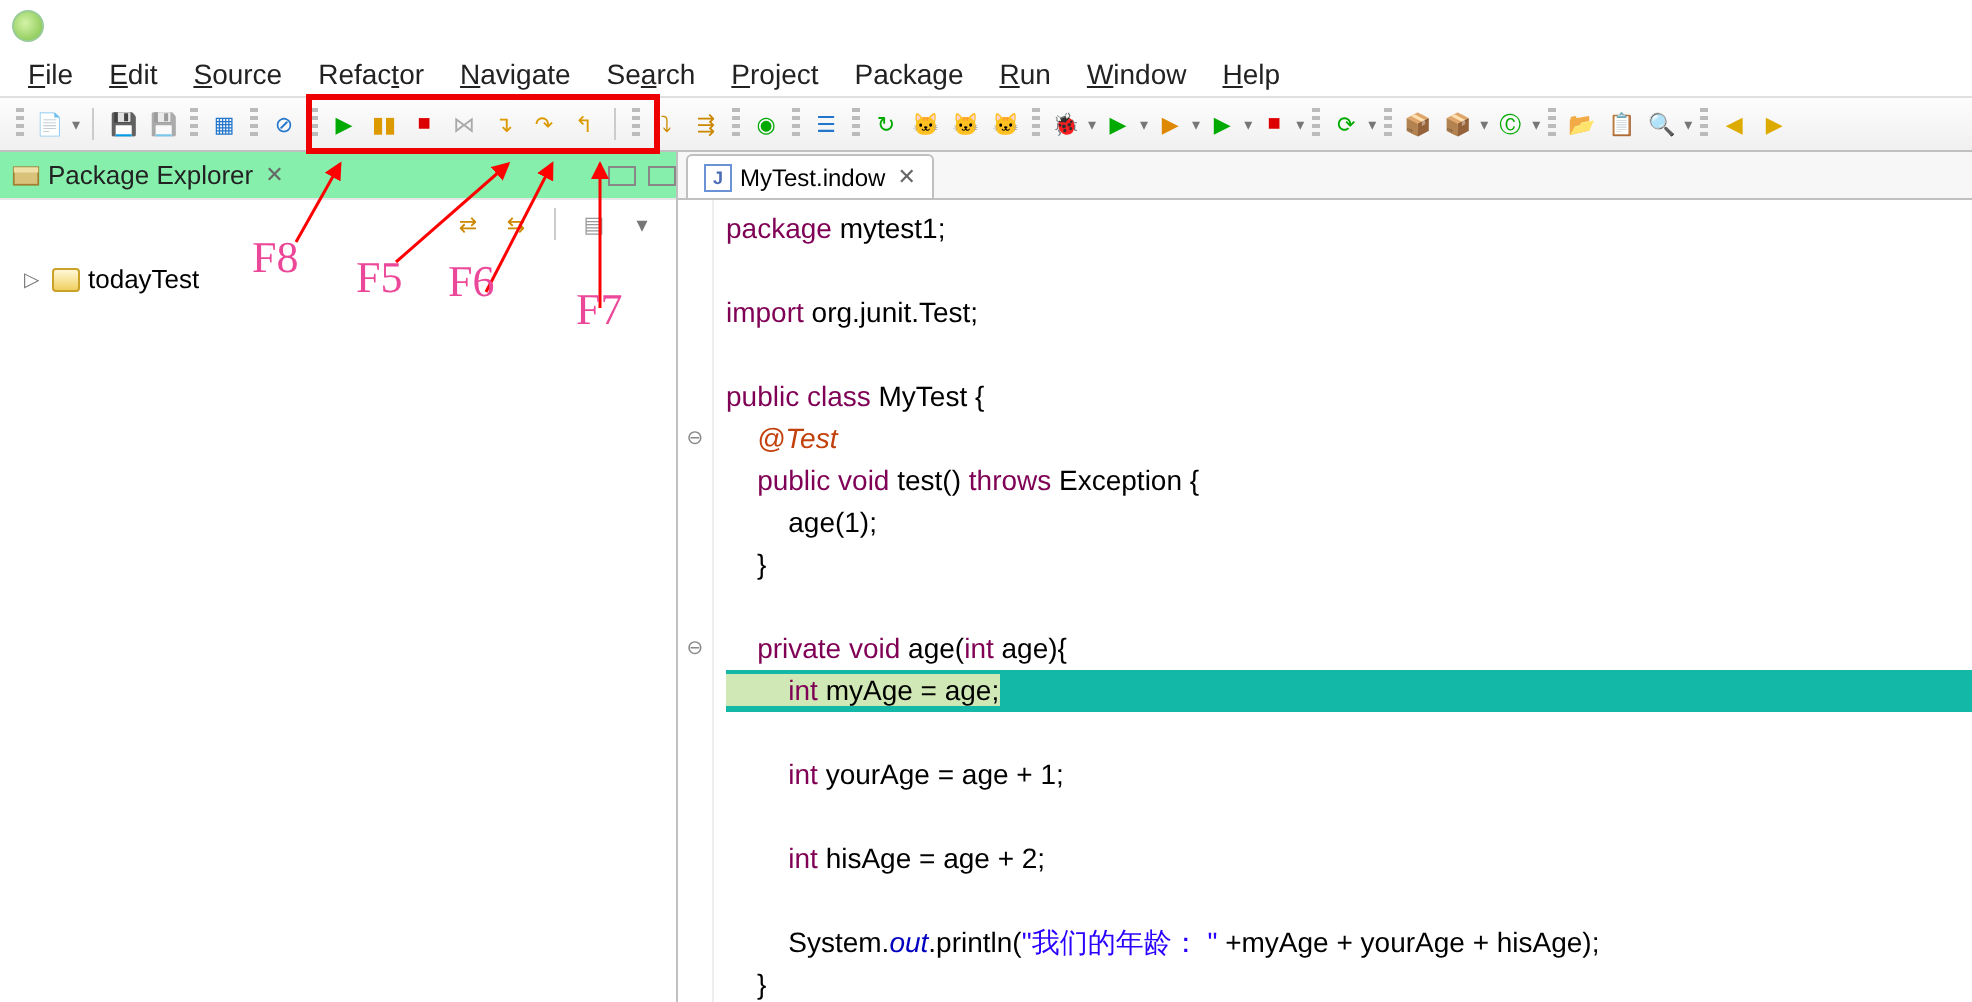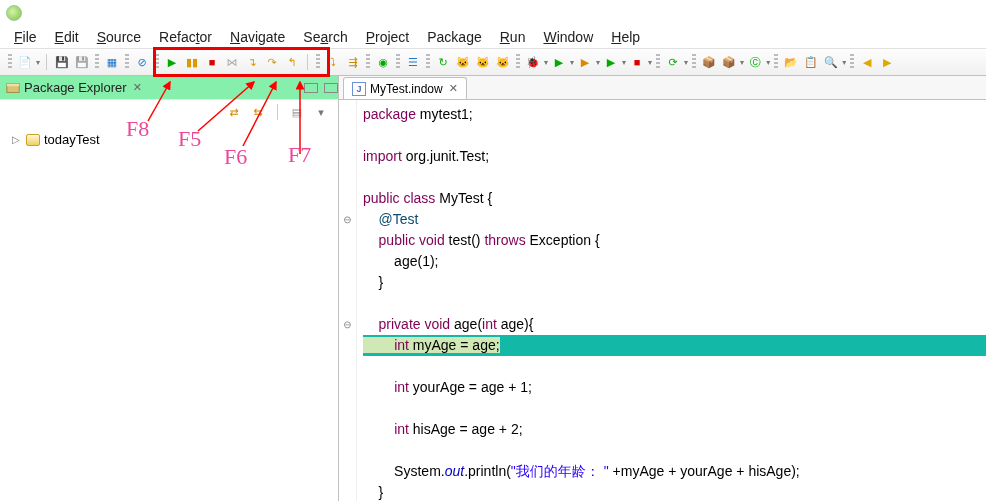--- a/index.html
+++ b/index.html
@@ -29,21 +29,21 @@
 .editor-panel { flex: 1; display: flex; flex-direction: column; min-width: 0; }
 .editor-tabs { height: 24px; display: flex; align-items: flex-end; padding-left: 4px; background: #f7f7f7; border-bottom: 1px solid #c0c0c0; }
 .editor-tab { height: 22px; display: flex; align-items: center; gap: 4px; padding: 0 8px; background: #fff; border: 1px solid #c0c0c0; border-bottom: none; border-radius: 3px 3px 0 0; font-size: 12px; }
 .j-icon { width: 14px; height: 14px; background: #fff; border: 1px solid #6a93d6; display: flex; align-items: center; justify-content: center; font-size: 9px; color: #4b6bb5; font-weight: bold; }
 .code-area { flex: 1; display: flex; font-family: Consolas, "Courier New", monospace; font-size: 14px; line-height: 21px; overflow: hidden; }
 .gutter { width: 18px; background: #fff; border-right: 1px solid #eee; padding-top: 4px; text-align: center; font-size: 10px; color: #888; }
 .gutter-row { height: 21px; }
 .code { flex: 1; padding: 4px 0 0 6px; white-space: pre; }
 .kw { color: #7f0055; font-weight: normal; }
 .str { color: #2a00ff; }
-.ann { color: #0c4a6e; }
+.ann { color: #c2410c; font-style: italic; }
 .fld { color: #0000c0; font-style: italic; }
 .hl-line { background: #14b8a6; display: inline-block; width: 100%; }
 .hl-exec { background: #cfe8b5; }
 .minimize-icon, .maximize-icon { width: 14px; height: 10px; border: 1px solid #888; margin-left: 2px; }
 .annotation-layer { position: absolute; left: 0; top: 76px; width: 339px; height: 120px; pointer-events: none; z-index: 6; }
 .anno-text { position: absolute; font-family: "Times New Roman", serif; font-size: 22px; color: #ec4899; }
 .anno-arrow { position: absolute; stroke: #f00; fill: #f00; }
 </style>
 </head>
 <body>
@@ -200,15 +200,15 @@
           <path d="M0,0 L6,3 L0,6 Z" fill="#f00"></path>
         </marker>
       </defs>
     <line class="anno-arrow" x1="148" y1="45" x2="170" y2="6" stroke-width="1.5" marker-end="url(#ah)"></line>
     <line class="anno-arrow" x1="198" y1="55" x2="254" y2="6" stroke-width="1.5" marker-end="url(#ah)"></line>
     <line class="anno-arrow" x1="243" y1="70" x2="276" y2="6" stroke-width="1.5" marker-end="url(#ah)"></line>
     <line class="anno-arrow" x1="300" y1="78" x2="300" y2="6" stroke-width="1.5" marker-end="url(#ah)"></line>
   </svg>
   <div class="anno-text" style="left:126px;top:40px">F8</div>
   <div class="anno-text" style="left:178px;top:50px">F5</div>
-  <div class="anno-text" style="left:224px;top:68px">F6</div>
+  <div class="anno-text" style="left:224px;top:52px">F6</div>
   <div class="anno-text" style="left:288px;top:66px">F7</div>
 </div>
 
 </body></html>

